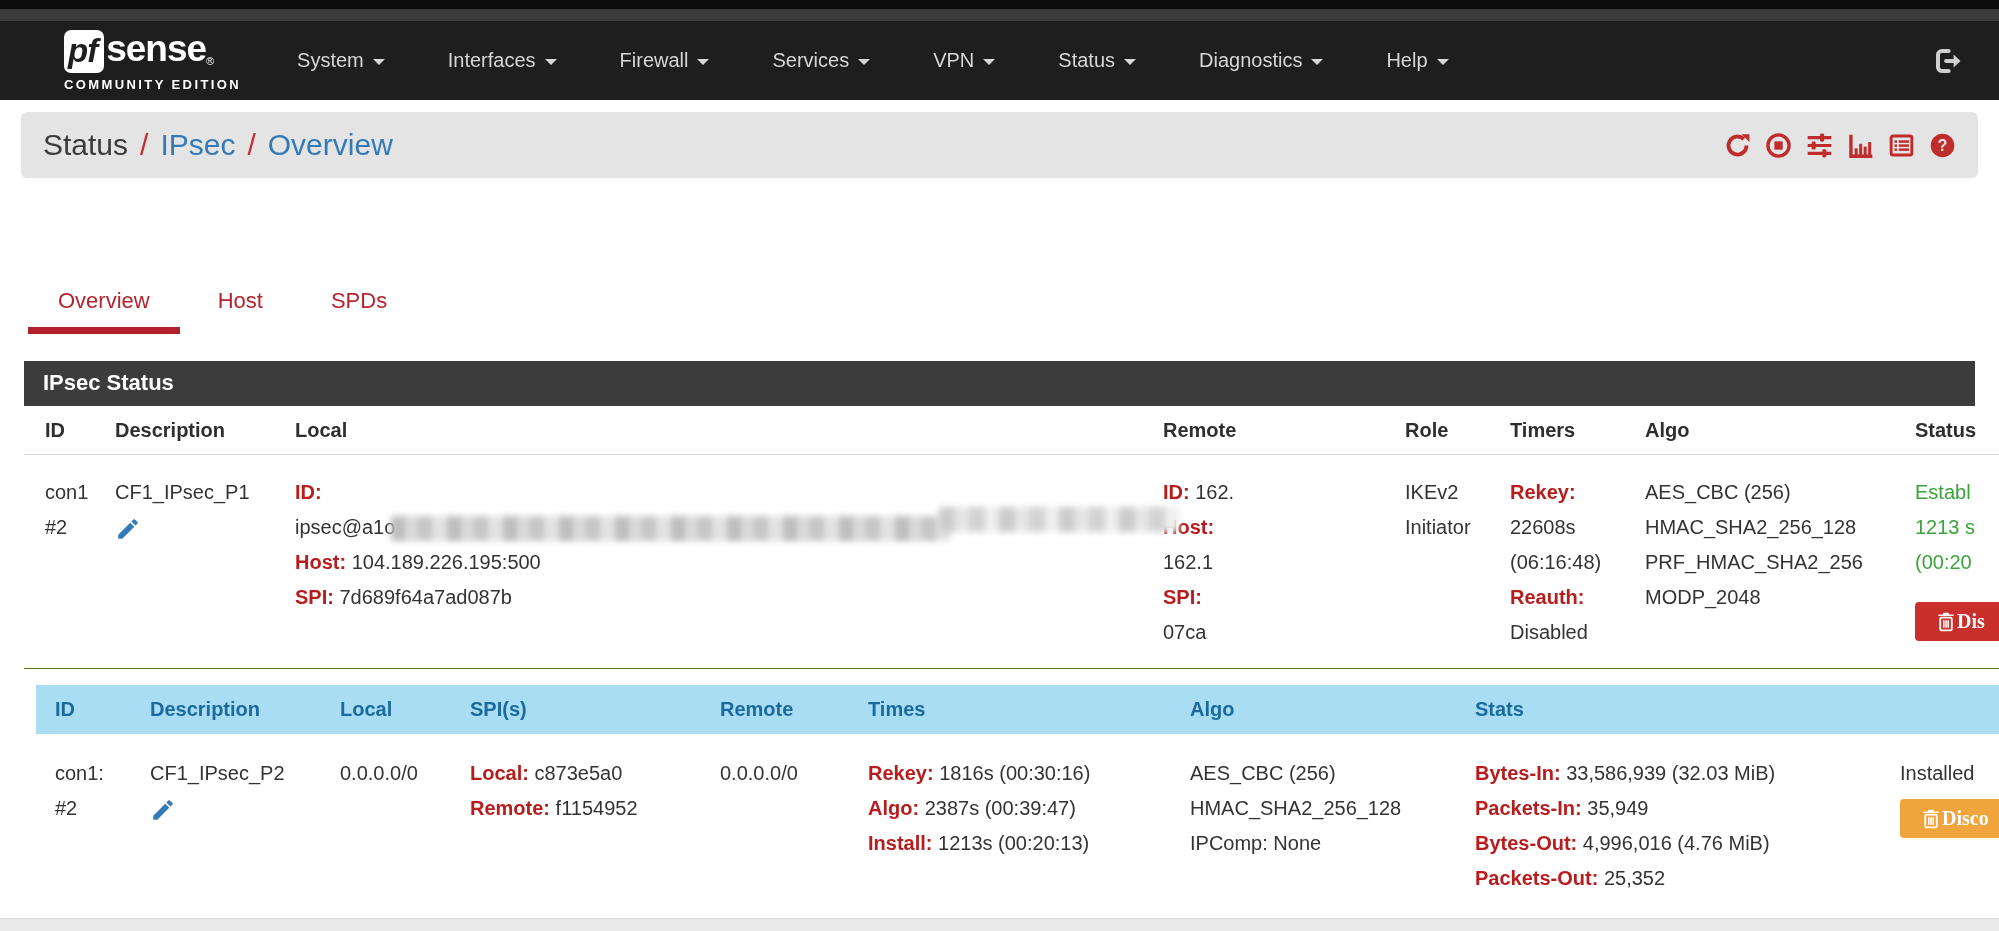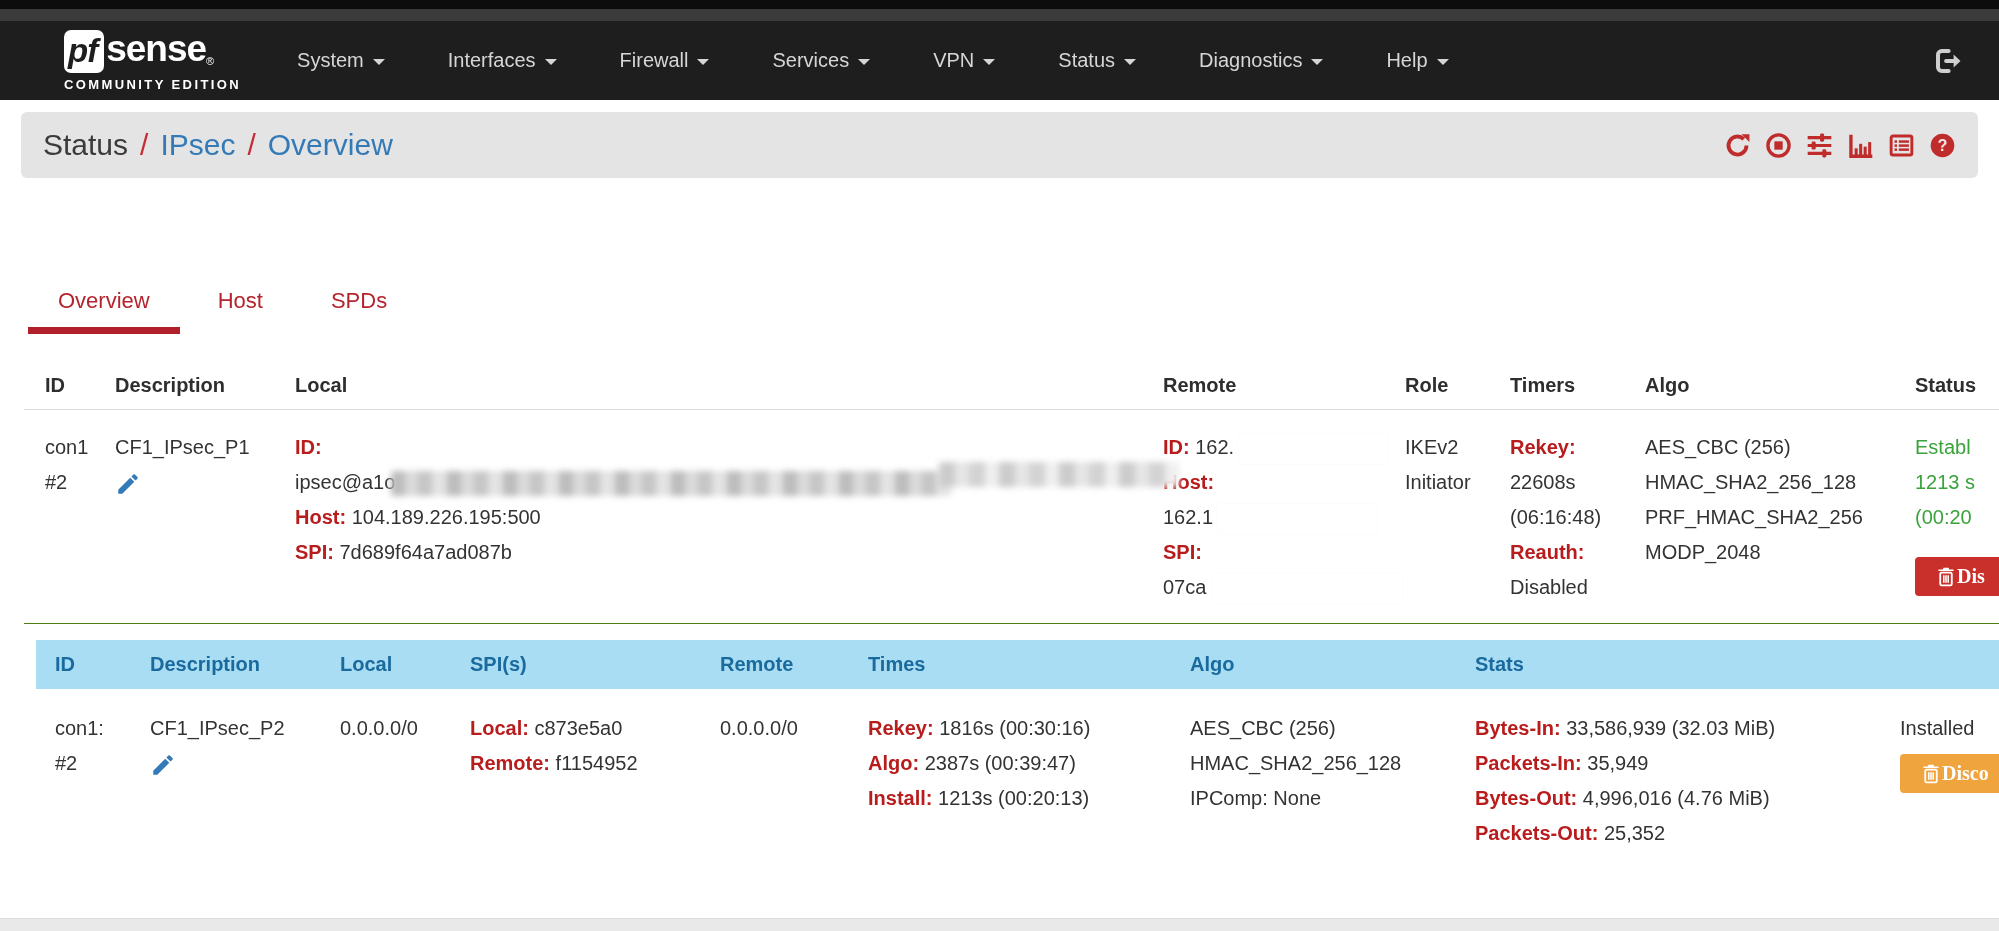--- a/index.html
+++ b/index.html
@@ -177,20 +177,21 @@
   </div>
 </div>
 
 <div class="tabs">
   <div class="tab active">Overview</div>
   <div class="tab">Host</div>
   <div class="tab">SPDs</div>
 </div>
 
 <section class="panel">
+  <div class="panel-heading">IPsec Status</div>
 
   <table class="p1">
     <colgroup>
       <col style="width:81px">
         <col style="width:180px">
         <col style="width:868px">
         <col style="width:242px">
       <col style="width:105px">
         <col style="width:135px">
         <col style="width:270px">

